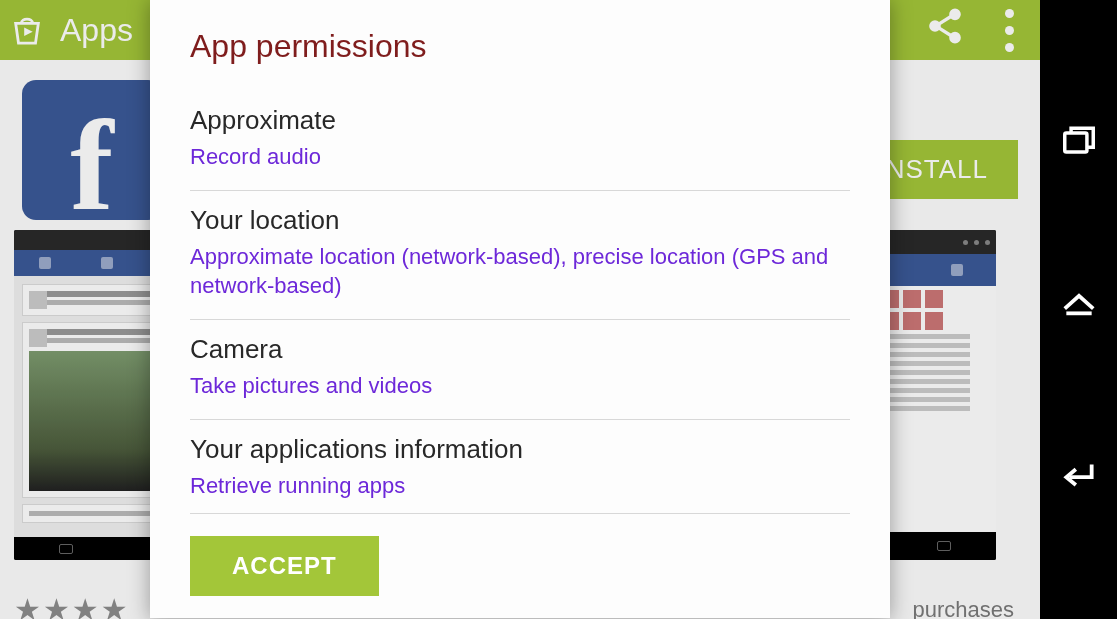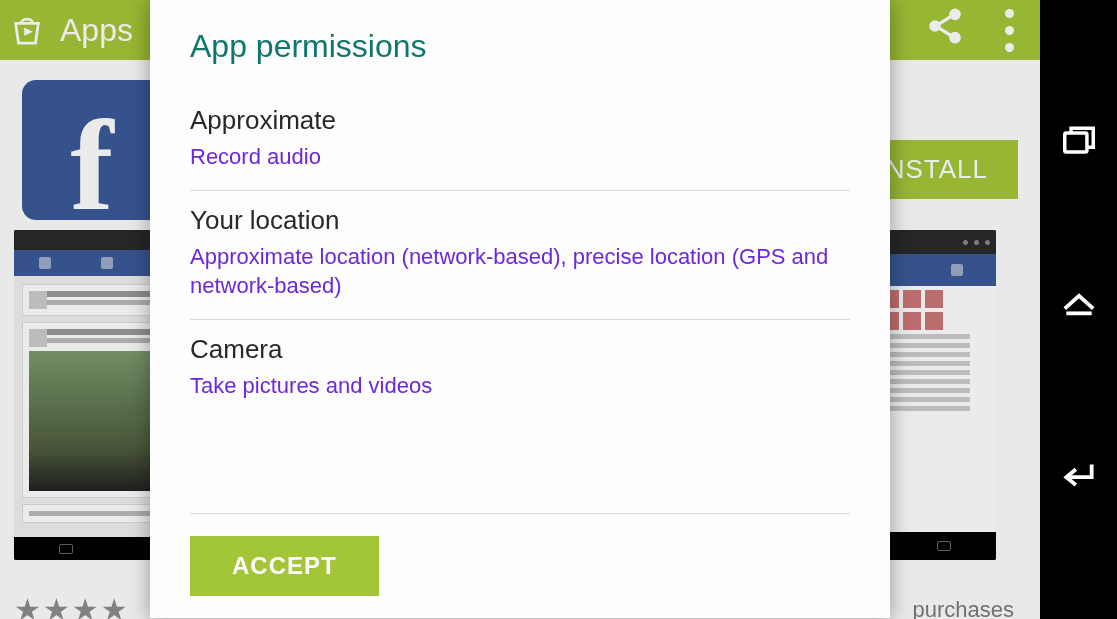--- a/index.html
+++ b/index.html
@@ -142,21 +142,21 @@
     background: #fdfdfd;
     box-shadow: 0 2px 20px rgba(0,0,0,0.35);
     padding: 30px 40px 22px 40px;
     height: 620px;
     display:flex;
     flex-direction:column;
   }
   .dialog h1 {
     font-size: 32px;
     font-weight: 400;
-    color: #0f766e;
+    color: #7f1d1d;
     margin-bottom: 26px;
   }
   .perm-list{flex:1; overflow:hidden;}
   .perm {
     border-bottom: 1px solid #d8d8d8;
     padding: 14px 0 18px 0;
   }
   .perm:last-child{border-bottom:none;}
   .perm .name {
     font-size: 26px;
@@ -339,20 +339,24 @@
         <div class="desc">Record audio</div>
       </div>
       <div class="perm">
         <div class="name">Your location</div>
         <div class="desc">Approximate location (network-based), precise location (GPS and network-based)</div>
       </div>
       <div class="perm">
         <div class="name">Camera</div>
         <div class="desc">Take pictures and videos</div>
       </div>
+      <div class="perm">
+        <div class="name">Your applications information</div>
+        <div class="desc">Retrieve running apps</div>
+      </div>
     </div>
     <div class="dialog-actions">
       <button class="accept-btn">
         <span>ACCEPT</span>
       </button>
     </div>
   </div>
 
 </div>
 

